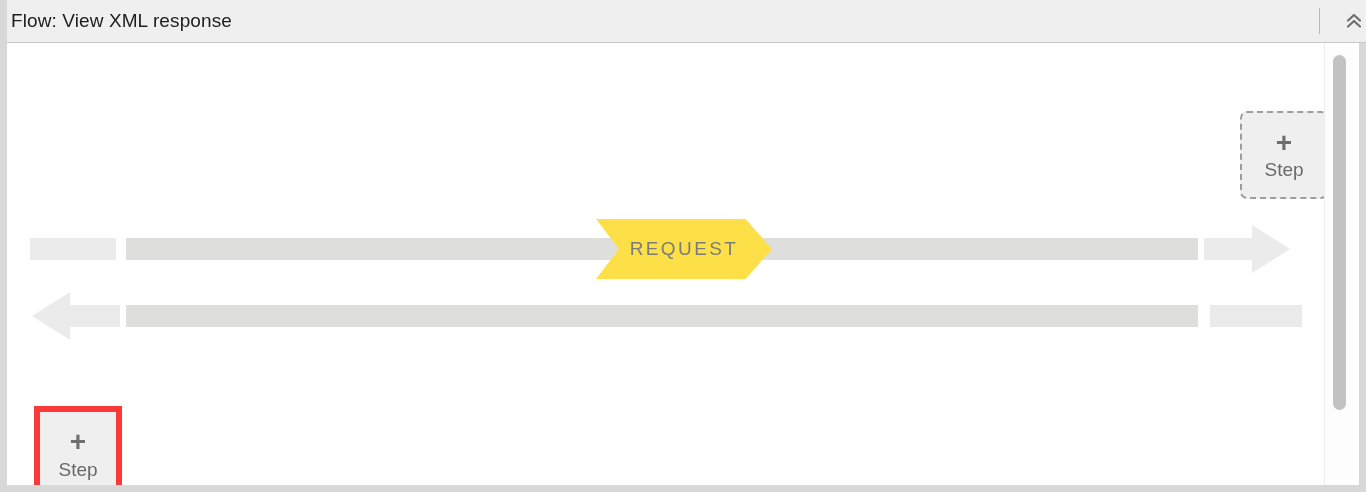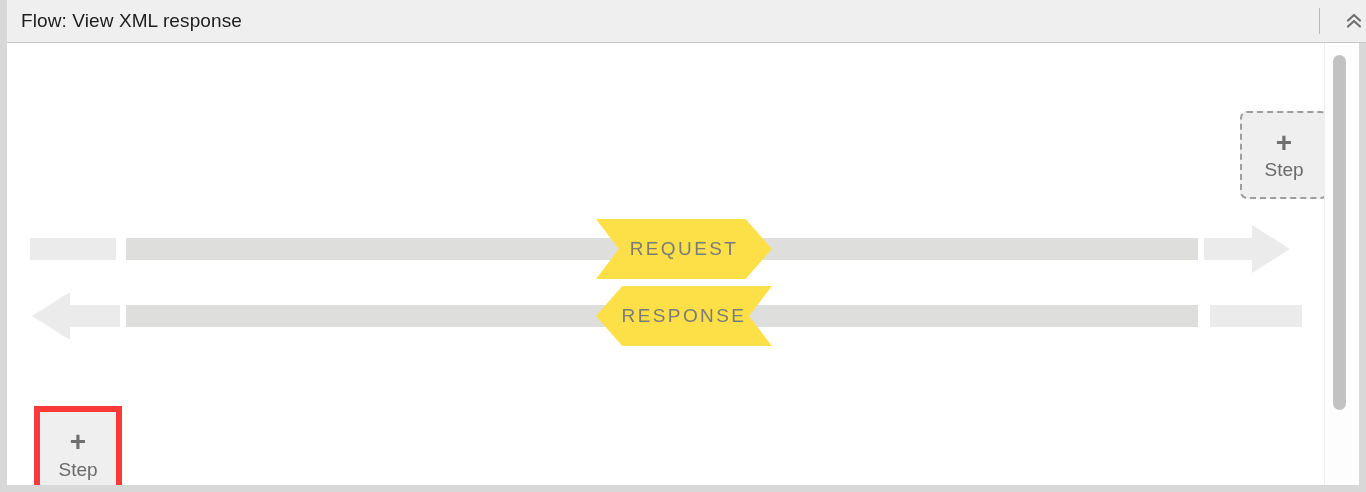--- a/index.html
+++ b/index.html
@@ -36,21 +36,21 @@
     top: 0;
     width: 1366px;
     height: 43px;
     box-sizing: border-box;
     background: #efefef;
     border-bottom: 1px solid #c9c9c9;
     display: flex;
     align-items: center;
   }
   .flow-title {
-    margin-left: 14px;
+    margin-left: 4px;
     font-size: 19px;
     color: #1d1d1d;
     white-space: nowrap;
     letter-spacing: 0.1px;
   }
   .header-spacer { flex: 1 1 auto; }
 
   .header-divider {
     width: 1px;
     height: 26px;
@@ -239,23 +239,20 @@
       <div class="banner banner-right" style="left:582px;">
         <span class="banner-text">REQUEST</span>
       </div>
     </div>
 
     <div class="flow-row row-response">
       <div class="arrow-head arrow-left" style="left:18px;"></div>
       <div class="seg seg-light" style="left:56px; width:50px;"></div>
       <div class="seg seg-dark" style="left:112px; width:1072px;"></div>
       <div class="seg seg-light" style="left:1196px; width:92px;"></div>
-      <div class="banner banner-left" style="left:582px;">
-        <span class="banner-text">RESPONSE</span>
-      </div>
     </div>
 
     <div class="step-selected-wrap">
       <div class="inner">
         <div class="plus" style="font-size:28px;line-height:26px;font-weight:bold;color:#6e6e6e;margin-bottom:4px;">+</div>
         <div class="step-label" style="font-size:19px;color:#6a6a6a;">Step</div>
       </div>
     </div>
 
   </div>

